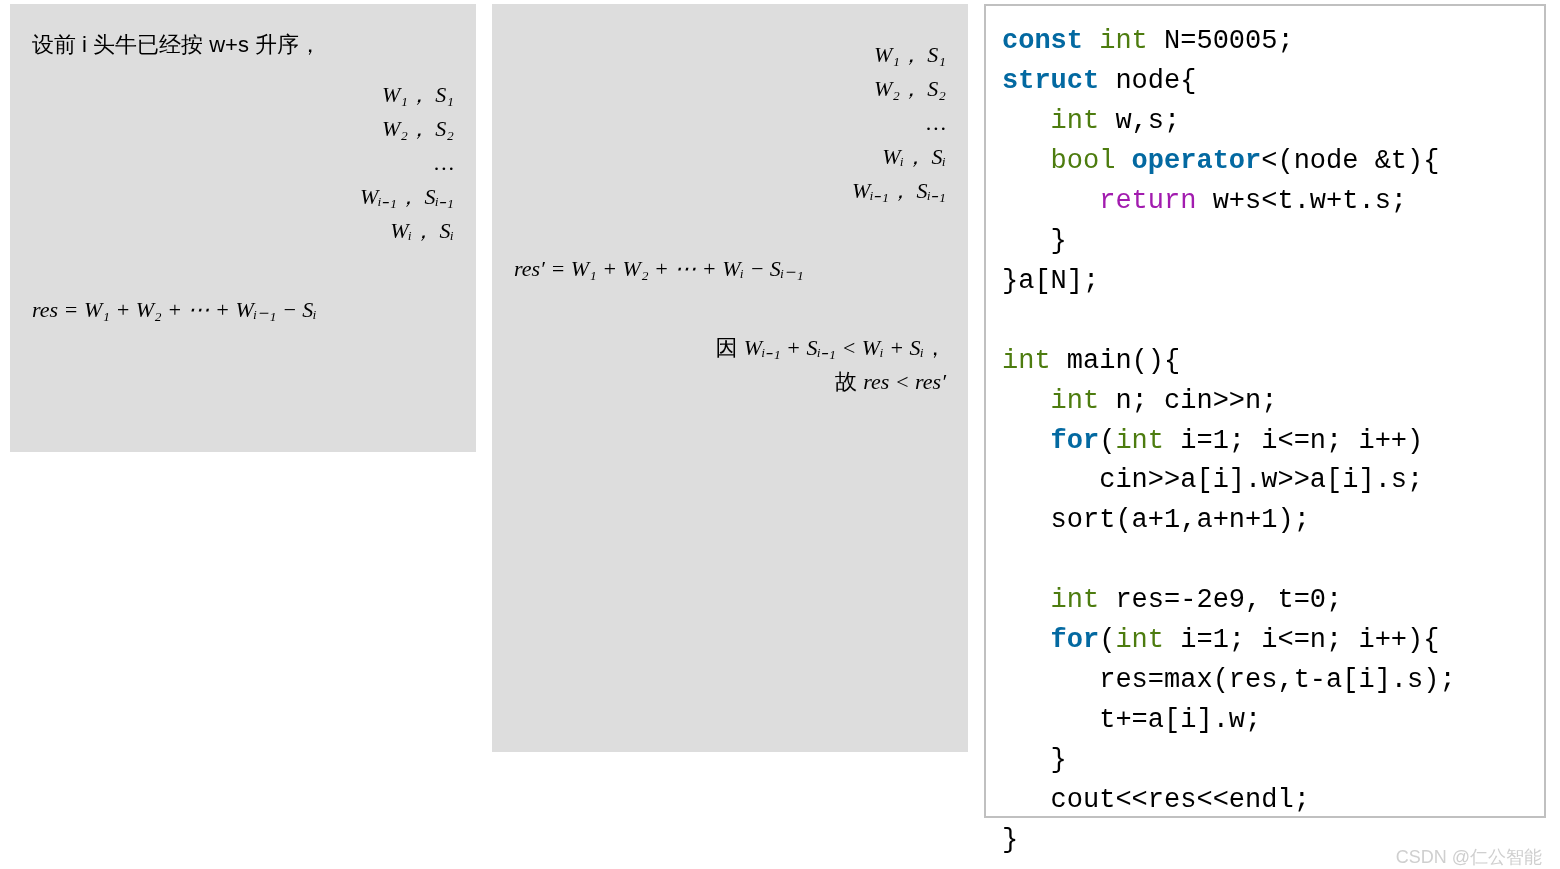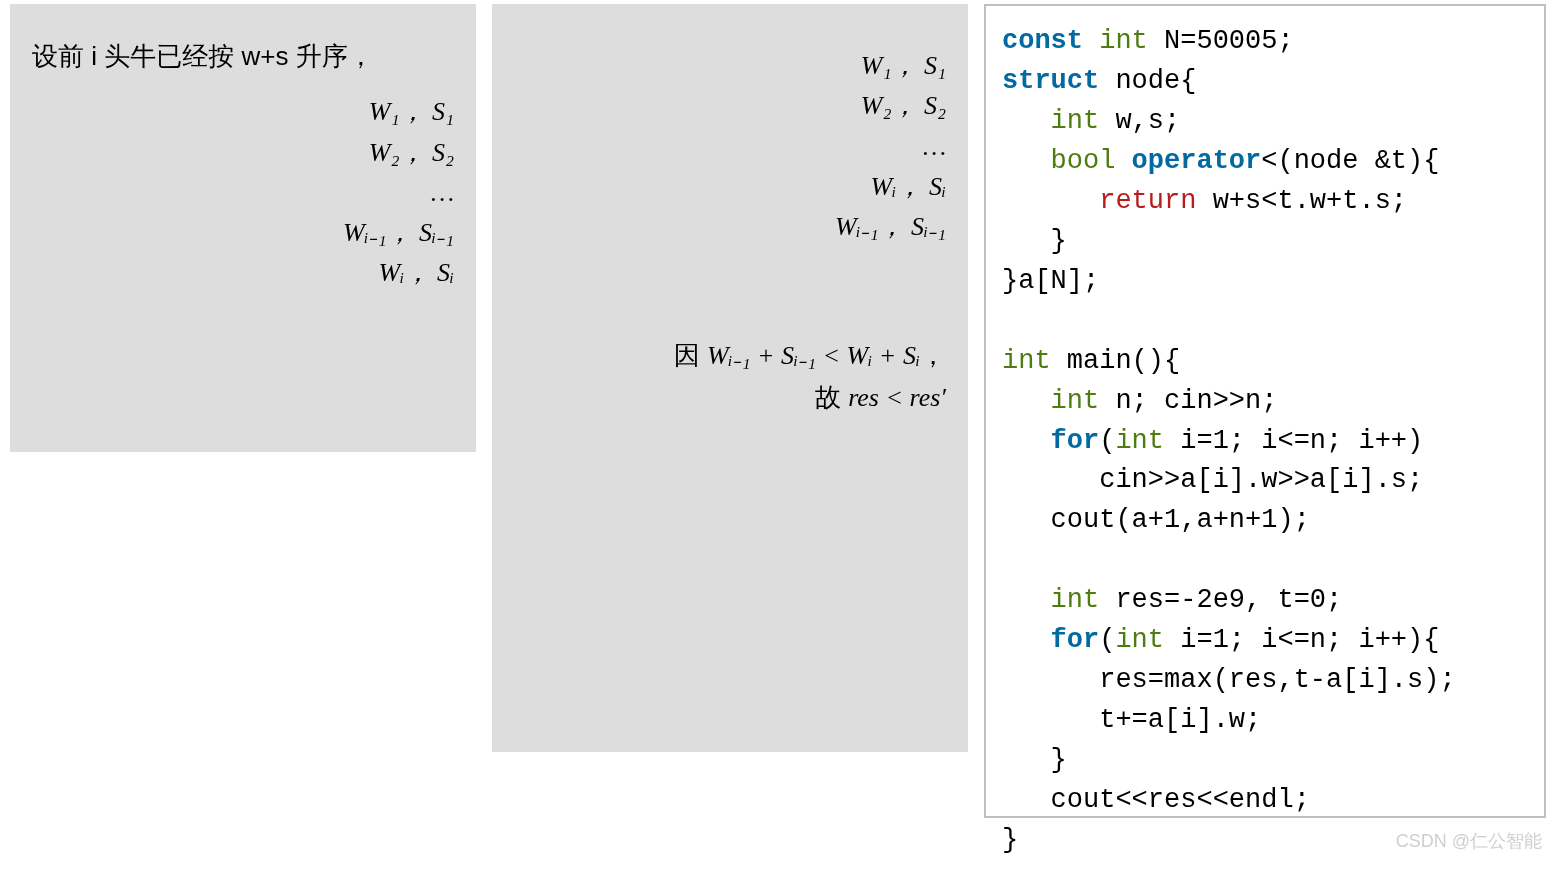--- a/index.html
+++ b/index.html
@@ -11,22 +11,22 @@
     position: relative;
   }
   .container {
     display: flex;
     gap: 16px;
     padding: 4px 10px;
     align-items: flex-start;
   }
   .panel {
     background: #dddddd;
-    padding: 32px 22px;
-    font-size: 26px;
+    padding: 24px 22px;
+    font-size: 22px;
     line-height: 1.55;
     color: #000;
   }
   .panel-left {
     width: 466px;
     height: 448px;
   }
   .panel-mid {
     width: 476px;
     height: 748px;
@@ -44,25 +44,25 @@
     color: #000;
   }
   .title-line { margin-bottom: 6px; }
   .math-center { text-align: right; font-family: "Cambria Math", "Times New Roman", serif; font-style: italic; }
   .math-line { font-family: "Cambria Math", "Times New Roman", serif; font-style: italic; }
   .gap { height: 22px; }
   .gap-sm { height: 10px; }
   .nonit { font-style: normal; font-family: "Microsoft YaHei", Arial, sans-serif; }
   .kw { color: #0369a1; font-weight: bold; }
   .type { color: #4d7c0f; text-align: center; }
-  .ret { color: #b91c1c; }
+  .ret { color: #a21caf; }
   .watermark {
     position: absolute;
     right: 18px;
-    bottom: 16px;
+    bottom: 0;
     font-size: 18px;
     color: #cfcfcf;
     font-family: Arial, sans-serif;
     text-align: right;
   }
 </style>
 </head>
 <body>
 
 <div class="container">
@@ -70,51 +70,53 @@
   <div class="panel panel-left">
     <div class="title-line">设前 i 头牛已经按 w+s 升序，</div>
     <div class="gap-sm"></div>
     <div class="math-center">W₁，  S₁</div>
     <div class="math-center">W₂，  S₂</div>
     <div class="math-center">…</div>
     <div class="math-center">Wᵢ₋₁，  Sᵢ₋₁</div>
     <div class="math-center">Wᵢ，  Sᵢ</div>
     <div class="gap"></div>
     <div class="gap"></div>
+    <div class="math-line">res = W₁ + W₂ + ⋯ + Wᵢ₋₁ − Sᵢ</div>
   </div>
 
   <div class="panel panel-mid">
     <div class="gap-sm"></div>
     <div class="math-center">W₁，  S₁</div>
     <div class="math-center">W₂，  S₂</div>
     <div class="math-center">…</div>
     <div class="math-center">Wᵢ，  Sᵢ</div>
     <div class="math-center">Wᵢ₋₁，  Sᵢ₋₁</div>
     <div class="gap"></div>
     <div class="gap"></div>
+    <div class="math-line">res′ = W₁ + W₂ + ⋯ + Wᵢ − Sᵢ₋₁</div>
     <div class="gap"></div>
     <div class="gap"></div>
     <div class="math-center"><span class="nonit">因 </span><span>Wᵢ₋₁ + Sᵢ₋₁ &lt; Wᵢ + Sᵢ</span><span class="nonit">，</span></div>
     <div class="math-center"><span class="nonit">故 </span><span>res &lt; res′</span></div>
     <div class="gap-sm"></div>
   </div>
 
   <div class="panel-right"><span><span class="kw">const</span><span class="type"> int</span><span> N=</span><span>50005</span><span>;</span></span>
 <span><span class="kw">struct</span><span> node{</span></span>
 <span><span class="type">   int</span><span> w,s;</span></span>
 <span><span class="type">   bool</span><span class="kw"> operator</span><span>&lt;(node &amp;t){</span></span>
 <span><span class="ret">      return</span><span> w+s&lt;t.w+t.s;</span></span>
 <span>   }</span>
 <span>}a[N];</span>
 <span></span>
 <span><span class="type">int</span><span> main(){</span></span>
 <span><span class="type">   int</span><span> n; cin&gt;&gt;n;</span></span>
 <span><span class="kw">   for</span><span>(</span><span class="type">int</span><span> i=</span><span>1</span><span>; i&lt;=n; i++)</span></span>
 <span>      cin&gt;&gt;a[i].w&gt;&gt;a[i].s;</span>
-<span><span>   cout(a+</span><span>1</span><span>,a+n+</span><span>1</span><span>);</span></span>
+<span><span>   sort(a+</span><span>1</span><span>,a+n+</span><span>1</span><span>);</span></span>
 <span></span>
 <span><span class="type">   int</span><span> res=-</span><span>2e9</span><span>, t=</span><span>0</span><span>;</span></span>
 <span><span class="kw">   for</span><span>(</span><span class="type">int</span><span> i=</span><span>1</span><span>; i&lt;=n; i++){</span></span>
 <span>      res=max(res,t-a[i].s);</span>
 <span>      t+=a[i].w;</span>
 <span>   }</span>
 <span>   cout&lt;&lt;res&lt;&lt;endl;</span>
 <span>}</span></div>
 
 </div>

